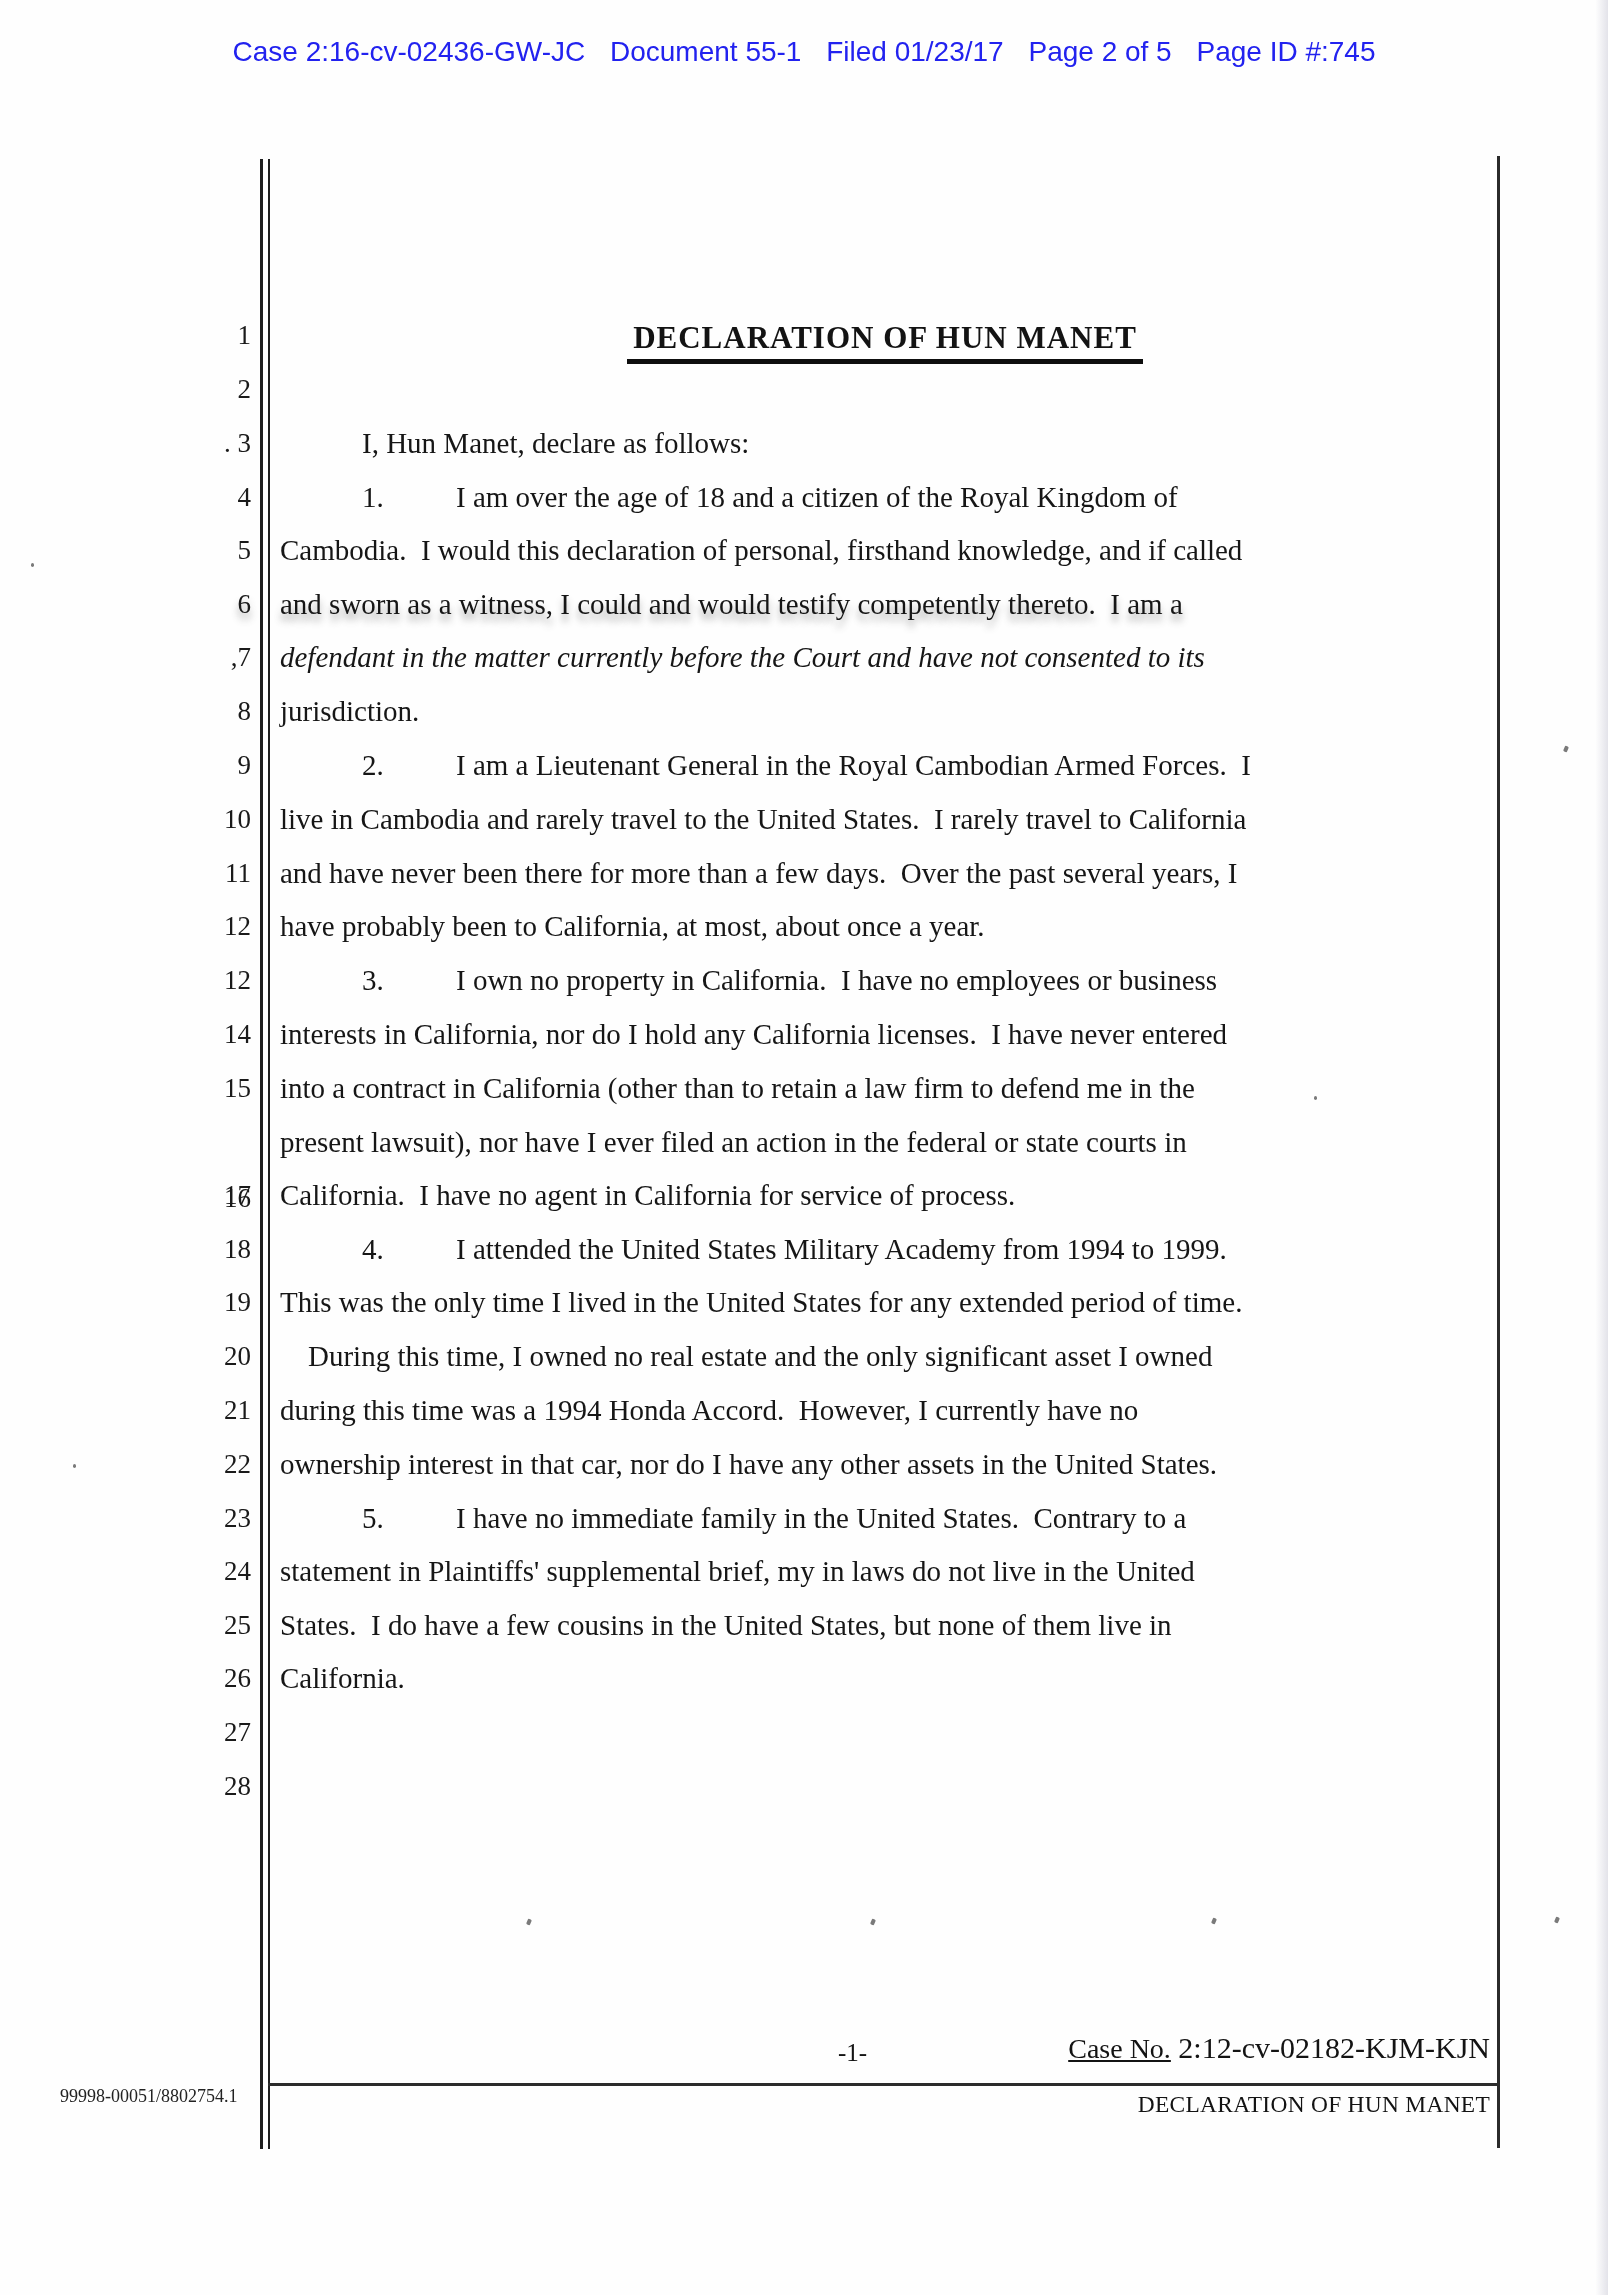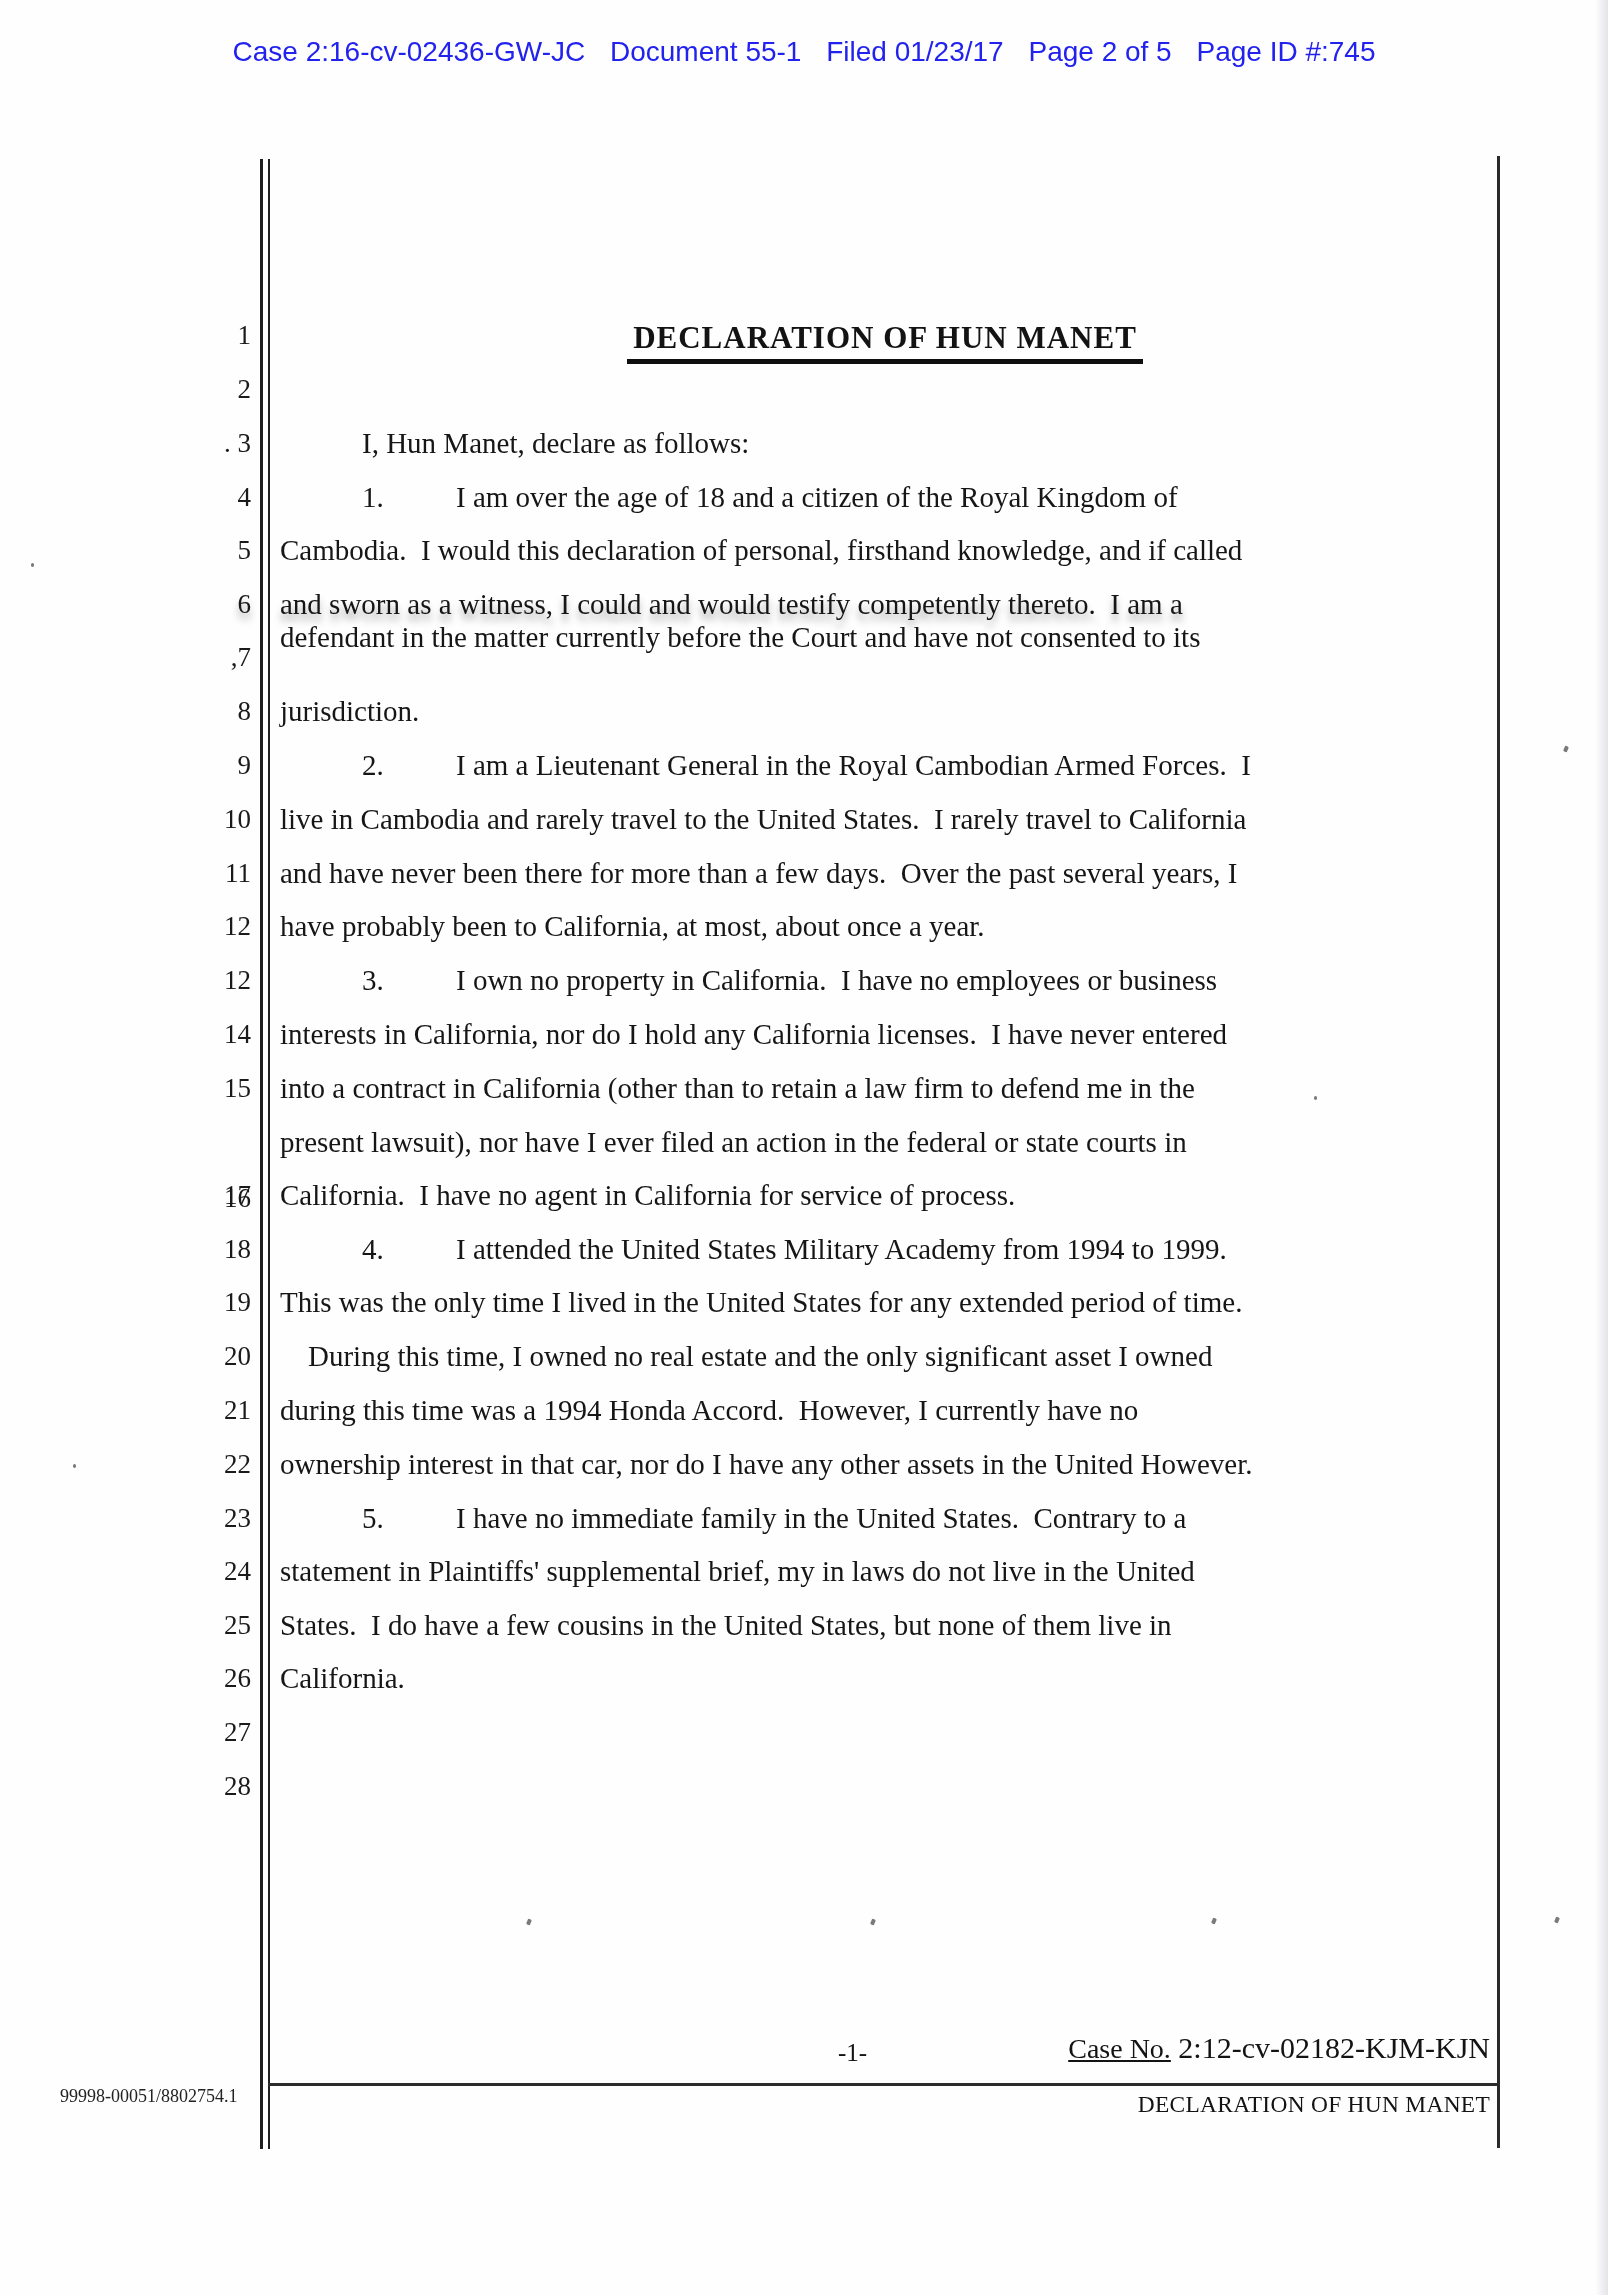--- a/index.html
+++ b/index.html
@@ -102,36 +102,36 @@
 
   <div class="title-block">
     <span class="title-text">DECLARATION OF HUN MANET</span>
   </div>
 
   <div id="bodytext">
       <div class="body-row indent" style="top: 416px;"><span>I, Hun Manet, declare as follows:</span></div>
       <div class="body-row indent" style="top: 470px;"><span class="num-label">1.</span><span>I am over the age of 18 and a citizen of the Royal Kingdom of</span></div>
       <div class="body-row" style="top: 523px;"><span>Cambodia.  I would this declaration of personal, firsthand knowledge, and if called</span></div>
       <div class="body-row smeared" style="top: 577px;"><span>and sworn as a witness, I could and would testify competently thereto.  I am a</span></div>
-      <div class="body-row" style="top: 610px;"><span>defendant in the matter currently before the Court and have not consented to its</span></div>
+      <div class="body-row" style="top: 630px; font-style: italic;"><span>defendant in the matter currently before the Court and have not consented to its</span></div>
       <div class="body-row" style="top: 684px;"><span>jurisdiction.</span></div>
       <div class="body-row indent" style="top: 738px;"><span class="num-label">2.</span><span>I am a Lieutenant General in the Royal Cambodian Armed Forces.  I</span></div>
       <div class="body-row" style="top: 792px;"><span>live in Cambodia and rarely travel to the United States.  I rarely travel to California</span></div>
       <div class="body-row" style="top: 846px;"><span>and have never been there for more than a few days.  Over the past several years, I</span></div>
       <div class="body-row" style="top: 899px;"><span>have probably been to California, at most, about once a year.</span></div>
       <div class="body-row indent" style="top: 953px;"><span class="num-label">3.</span><span>I own no property in California.  I have no employees or business</span></div>
       <div class="body-row" style="top: 1007px;"><span>interests in California, nor do I hold any California licenses.  I have never entered</span></div>
       <div class="body-row" style="top: 1061px;"><span>into a contract in California (other than to retain a law firm to defend me in the</span></div>
       <div class="body-row" style="top: 1115px;"><span>present lawsuit), nor have I ever filed an action in the federal or state courts in</span></div>
       <div class="body-row" style="top: 1168px;"><span>California.  I have no agent in California for service of process.</span></div>
       <div class="body-row indent" style="top: 1222px;"><span class="num-label">4.</span><span>I attended the United States Military Academy from 1994 to 1999.</span></div>
       <div class="body-row" style="top: 1275px;"><span>This was the only time I lived in the United States for any extended period of time.</span></div>
       <div class="body-row" style="top: 1329px; margin-left: 28px;"><span>During this time, I owned no real estate and the only significant asset I owned</span></div>
       <div class="body-row" style="top: 1383px;"><span>during this time was a 1994 Honda Accord.  However, I currently have no</span></div>
-      <div class="body-row" style="top: 1437px;"><span>ownership interest in that car, nor do I have any other assets in the United However.</span></div>
+      <div class="body-row" style="top: 1437px;"><span>ownership interest in that car, nor do I have any other assets in the United States.</span></div>
       <div class="body-row indent" style="top: 1491px;"><span class="num-label">5.</span><span>I have no immediate family in the United States.  Contrary to a</span></div>
       <div class="body-row" style="top: 1544px;"><span>statement in Plaintiffs' supplemental brief, my in laws do not live in the United</span></div>
       <div class="body-row" style="top: 1598px;"><span>States.  I do have a few cousins in the United States, but none of them live in</span></div>
       <div class="body-row" style="top: 1651px;"><span>California.</span></div>
     </div>
 
   <div class="footer-page-num">-1-</div>
   <div class="footer-case"><span class="case-label">Case No.</span><span> </span><span>2:12-cv-02182-KJM-KJN</span></div>
   <div class="footer-rule"></div>
   <div class="footer-title">DECLARATION OF HUN MANET</div>

